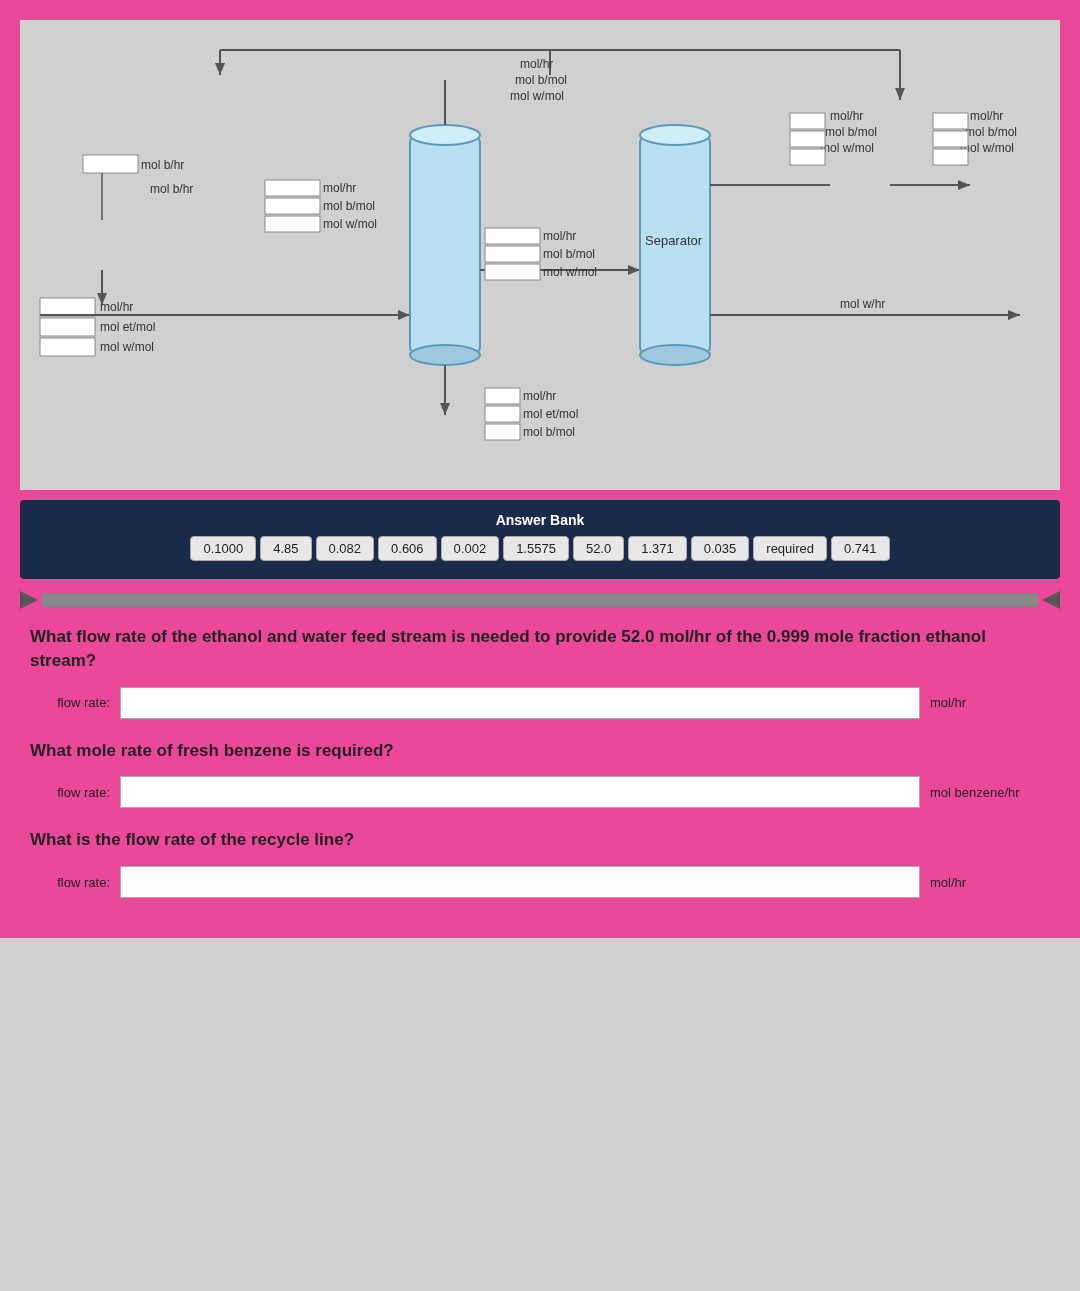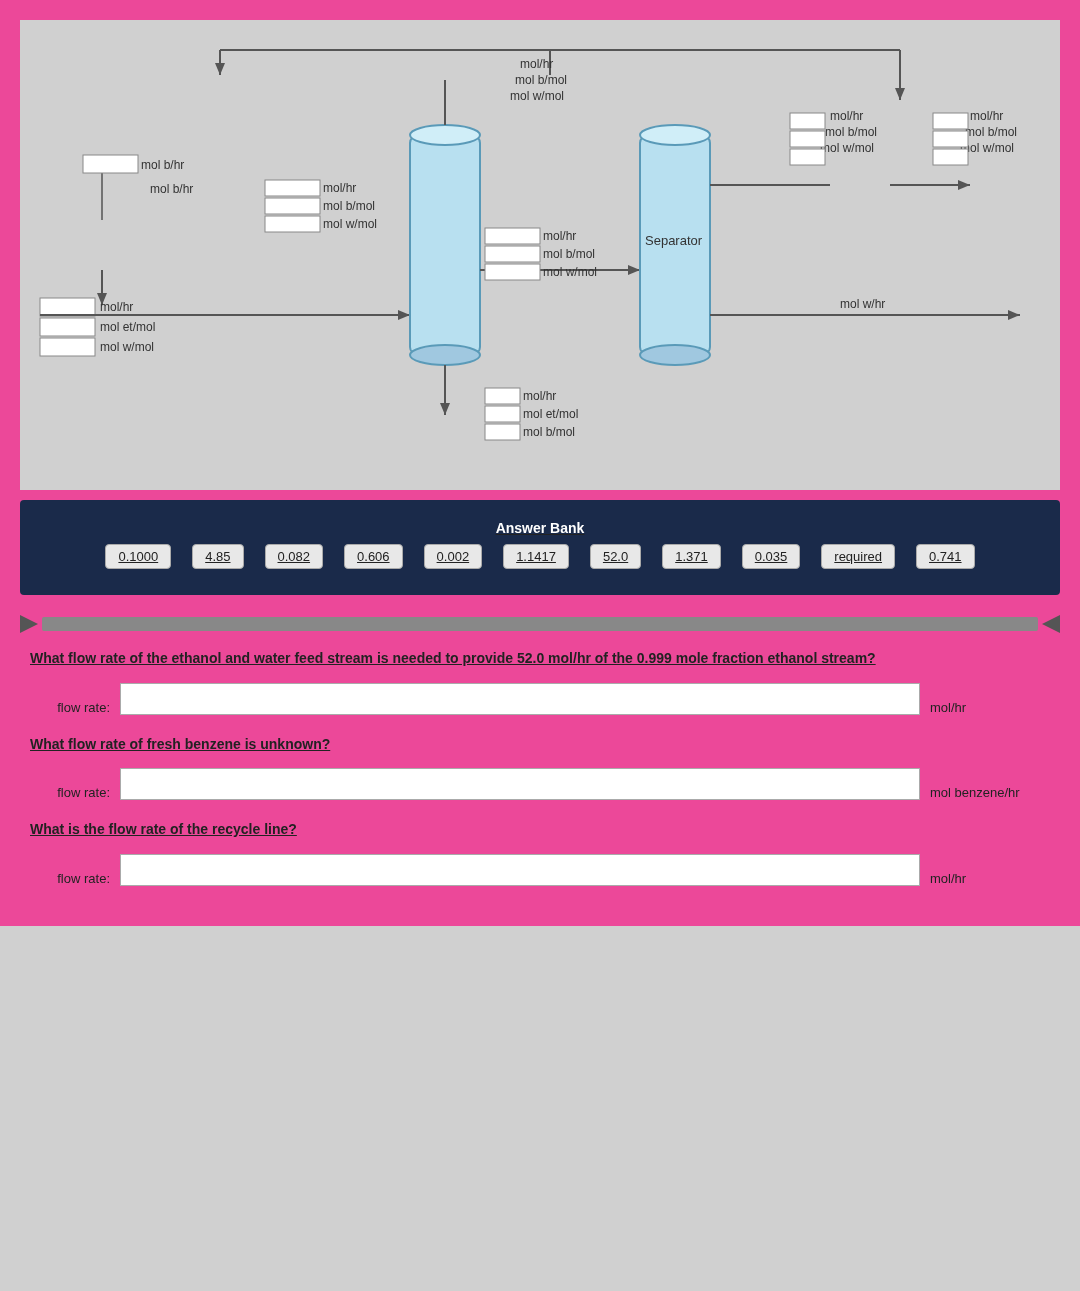--- a/index.html
+++ b/index.html
@@ -26,35 +26,34 @@
     .diagram-svg-area {
       position: absolute;
       top: 0; left: 0;
       width: 100%;
       height: 470px;
     }
     
     .answer-bank-section {
       background: #1a2a4a;
       border-radius: 4px;
-      padding: 20px 16px;
-      margin-bottom: 20px;
-      text-decoration: underline;
+      padding: 12px 16px;
+      margin-bottom: 12px;
     }
     .answer-bank-title {
       color: white;
       font-weight: bold;
       text-align: center;
       font-size: 14px;
       margin-bottom: 8px;
     }
     .answer-bank-items {
       display: flex;
       flex-wrap: wrap;
-      gap: 21px;
+      gap: 4px;
       justify-content: center;
       padding-bottom: 6px;
     }
     .answer-chip {
       background: #e8e8e8;
       border: 1px solid #aaa;
       border-radius: 4px;
       padding: 4px 12px;
       font-size: 13px;
       cursor: pointer;
@@ -81,29 +80,28 @@
       flex: 1;
       height: 14px;
       background: #888;
       border-radius: 2px;
     }
     
     .questions-area {
       padding: 0 10px;
     }
     .question-text {
-      font-size: 14px;
+      font-size: 17px;
       font-weight: bold;
       margin-bottom: 14px;
       line-height: 1.4;
-      text-decoration: underline;
     }
     .answer-row {
       display: flex;
-      align-items: flex-end;
+      align-items: center;
       margin-bottom: 20px;
       gap: 10px;
     }
     .answer-label {
       font-size: 13px;
       width: 80px;
       text-align: right;
       flex-shrink: 0;
     }
     .answer-input {
@@ -245,21 +243,21 @@
   </div>
 
   <div class="answer-bank-section">
     <div class="answer-bank-title">Answer Bank</div>
     <div class="answer-bank-items">
       <div class="answer-chip">0.1000</div>
       <div class="answer-chip">4.85</div>
       <div class="answer-chip">0.082</div>
       <div class="answer-chip">0.606</div>
       <div class="answer-chip">0.002</div>
-      <div class="answer-chip">1.1417</div>
+      <div class="answer-chip">1.5575</div>
       <div class="answer-chip">52.0</div>
       <div class="answer-chip">1.371</div>
       <div class="answer-chip">0.035</div>
       <div class="answer-chip">required</div>
       <div class="answer-chip">0.741</div>
     </div>
   </div>
 
   <div class="scroll-bar-area">
     <div class="scroll-arrow"></div>
@@ -269,21 +267,21 @@
 
   <div class="questions-area">
 
     <div class="question-text">What flow rate of the ethanol and water feed stream is needed to provide 52.0 mol/hr of the 0.999 mole fraction ethanol stream?</div>
     <div class="answer-row">
       <div class="answer-label">flow rate:</div>
       <input class="answer-input" type="text" style="">
       <div class="answer-unit">mol/hr</div>
     </div>
 
-    <div class="question-text">What flow rate of fresh benzene is unknown?</div>
+    <div class="question-text">What mole rate of fresh benzene is required?</div>
     <div class="answer-row">
       <div class="answer-label">flow rate:</div>
       <input class="answer-input" type="text" style="">
       <div class="answer-unit">mol benzene/hr</div>
     </div>
 
     <div class="question-text">What is the flow rate of the recycle line?</div>
     <div class="answer-row">
       <div class="answer-label">flow rate:</div>
       <input class="answer-input" type="text" style="">

